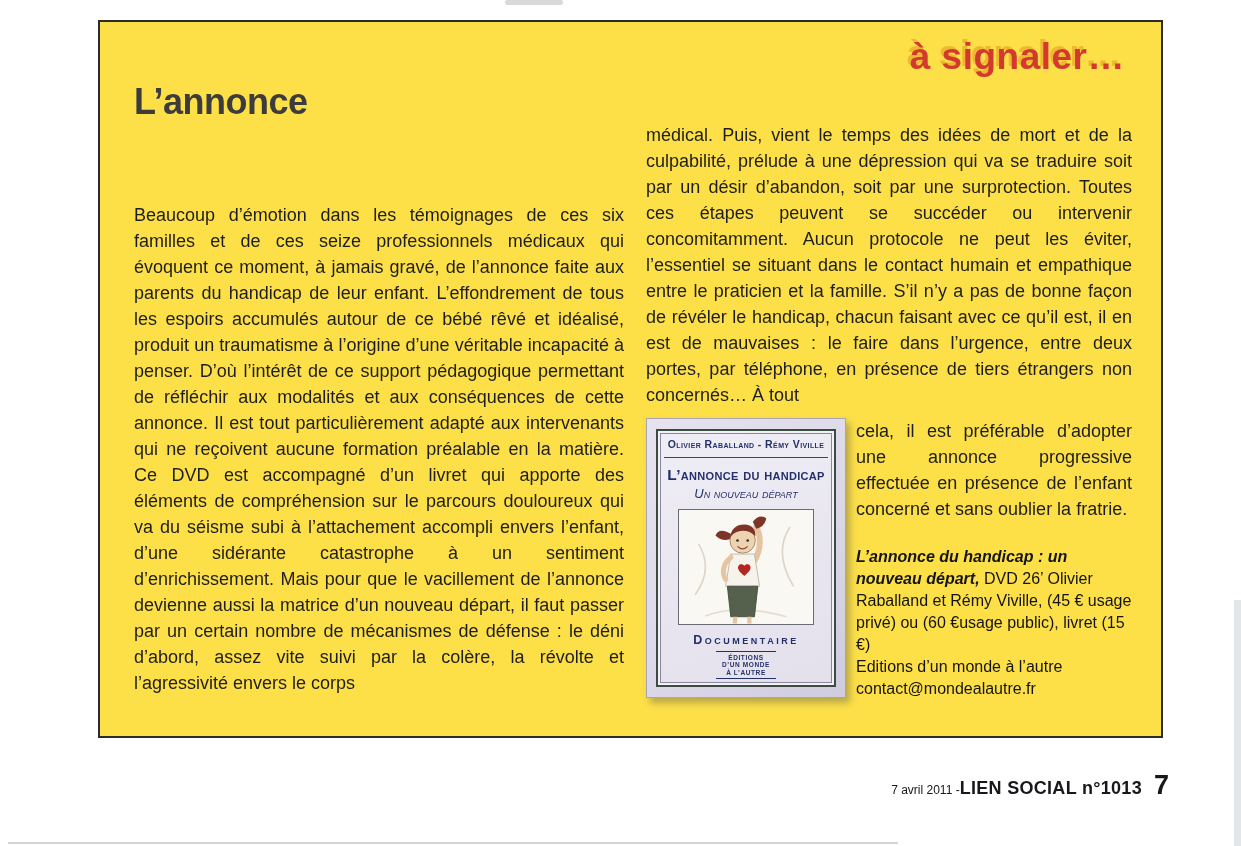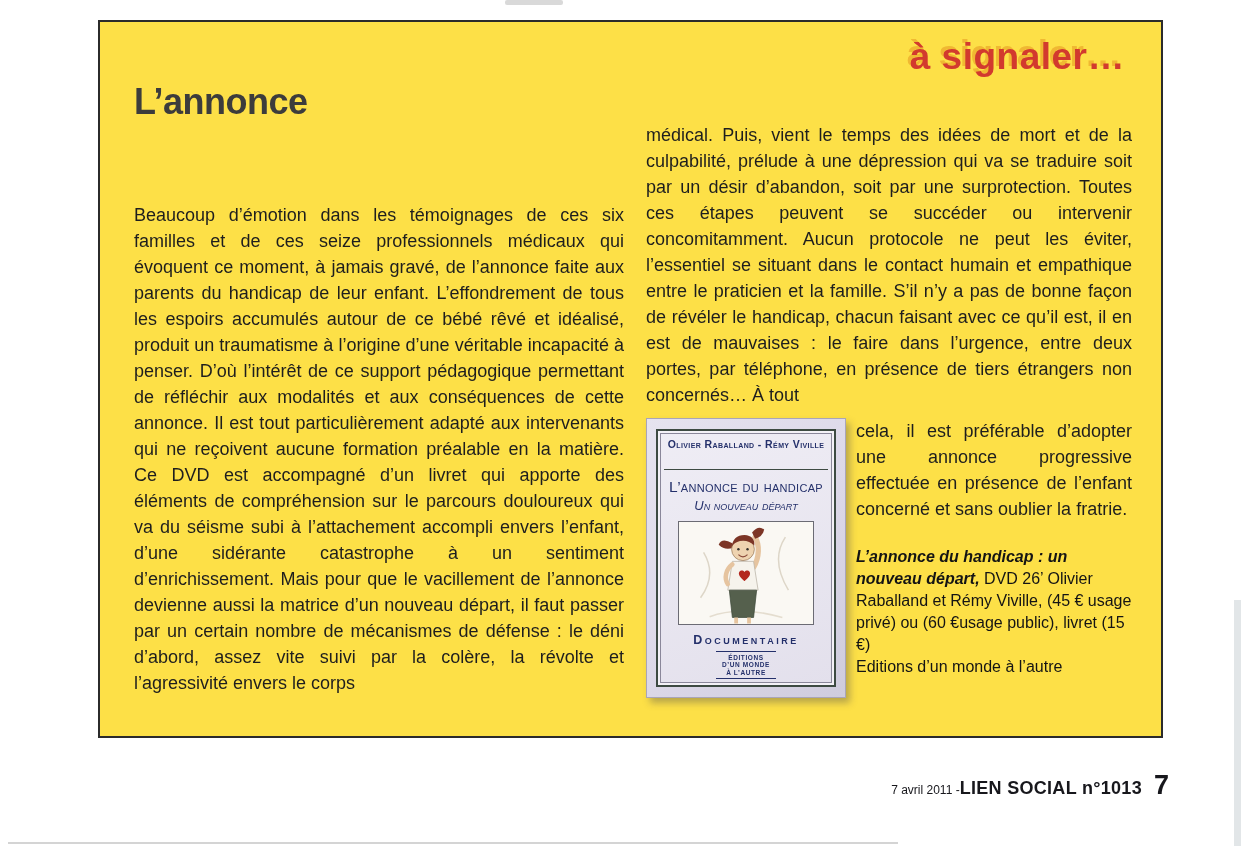--- a/index.html
+++ b/index.html
@@ -42,23 +42,23 @@
   }
   .dvd-frame{
     height:100%;box-sizing:border-box;border:2px solid #3d4a42;
     box-shadow:inset 0 0 0 2px #f3f1f7, inset 0 0 0 3px #8a879a;
     background:linear-gradient(160deg,#efedf5 0%,#e3e0ec 100%);
     display:flex;flex-direction:column;align-items:center;
     padding:7px 6px 6px 6px;color:#24306b;
   }
   .dvd-authors{
     font-variant:small-caps;font-weight:bold;font-size:10.5px;letter-spacing:.4px;
-    text-align:center;width:100%;padding-bottom:19px;border-bottom:1px solid #3d4a42;
+    text-align:center;width:100%;padding-bottom:7px;border-bottom:1px solid #3d4a42;
   }
-  .dvd-title{font-variant:small-caps;font-weight:normal;font-size:15.5px;letter-spacing:.3px;margin-top:8px;}
+  .dvd-title{font-variant:small-caps;font-weight:bold;font-size:15.5px;letter-spacing:.3px;margin-top:8px;}
   .dvd-subtitle{font-variant:small-caps;font-weight:normal;font-style:italic;font-size:13px;margin-top:2px;text-align:center;}
   .dvd-art{width:134px;height:130px;margin-top:8px;border:1px solid #6b6b74;background:#faf8f3;}
   .dvd-genre{font-variant:small-caps;font-weight:bold;font-size:12.5px;letter-spacing:2.5px;margin-top:8px;text-align:center;}
   .dvd-publisher{
     margin-top:4px;font-size:6.5px;font-weight:bold;letter-spacing:.6px;line-height:7.5px;
     text-transform:uppercase;text-align:center;border-top:1px solid #24306b;border-bottom:1px solid #24306b;
     padding:2px 6px;
   }
   
   .caption{margin-top:24px;font-size:16px;line-height:22px;color:#141414;}
@@ -131,20 +131,21 @@
           </div>
         </div>
       </div>
 
       <div class="media-right">
         <p class="body-text">cela, il est préférable d’adopter une annonce progressive effectuée en présence de l’enfant concerné et sans oublier la fratrie.</p>
 
         <div class="caption">
           <p><span class="cap-lead">L’annonce du handicap : un nouveau départ, </span><span>DVD 26’ Olivier Raballand et Rémy Viville, (45 € usage privé) ou (60 €usage public), livret (15 €)</span></p>
           <div>Editions d’un monde à l’autre</div>
+          <div>contact@mondealautre.fr</div>
         </div>
       </div>
 
     </div>
   </div>
 
 </div>
 
 <div class="footer">
   <span class="footer-date">7 avril 2011 - </span>

